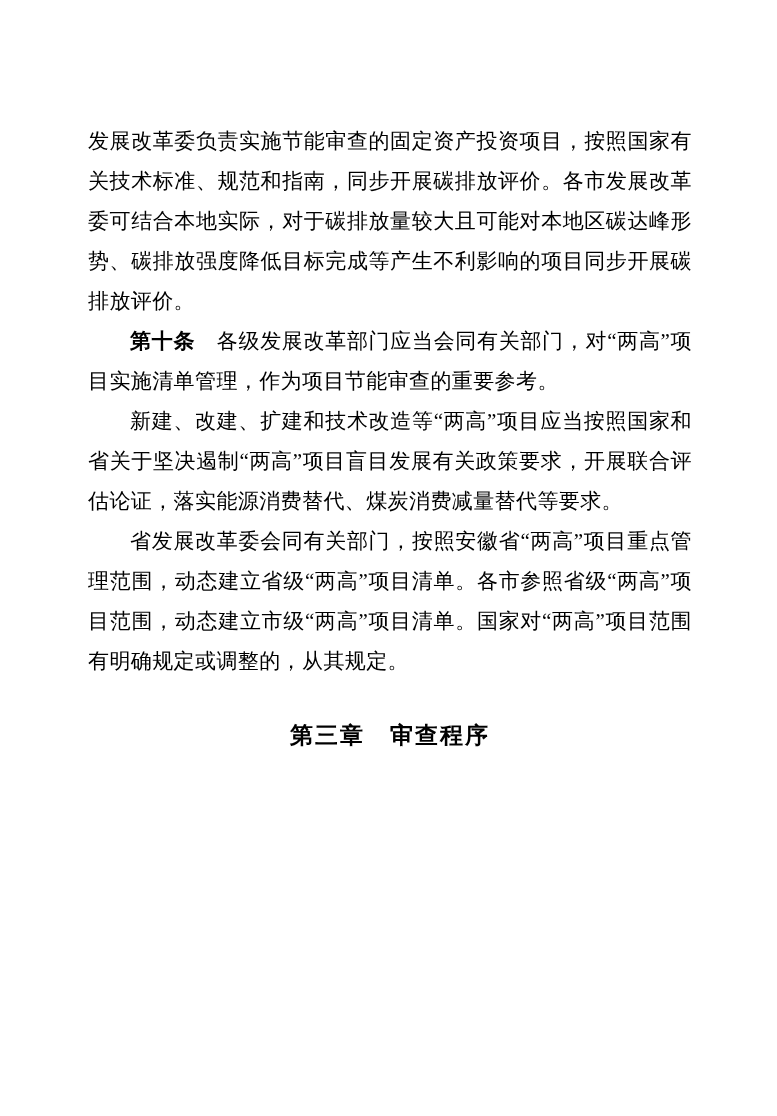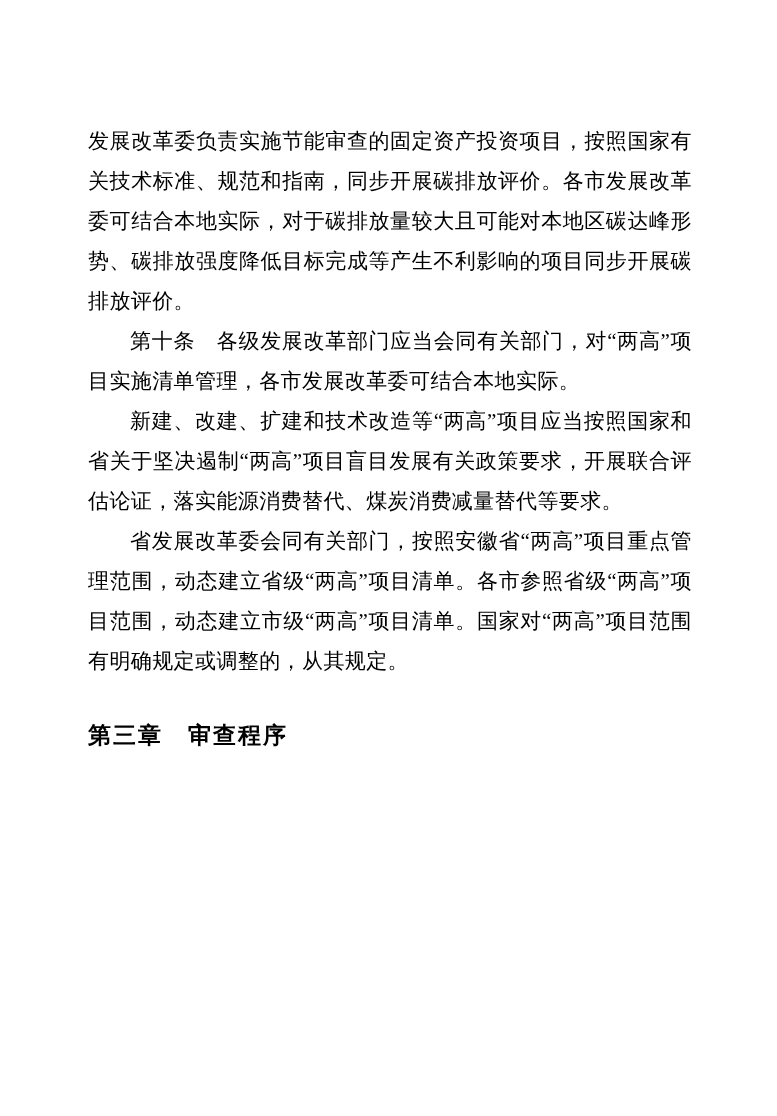--- a/index.html
+++ b/index.html
@@ -28,26 +28,26 @@
   }
   .para {
     margin: 0;
     padding: 0;
   }
   .indent {
     text-indent: 2em;
   }
   .hei {
     font-family: "Liberation Sans", "DejaVu Sans", sans-serif;
-    font-weight: normal;
+    font-weight: bold;
   }
   .chapter {
     margin: 34px 0 0 0;
     padding: 0;
-    text-align: left;
+    text-align: center;
     text-indent: 0;
     font-family: "Liberation Sans", "DejaVu Sans", sans-serif;
     font-weight: bold;
     font-size: 23px;
     letter-spacing: 2px;
     color: #000000;
   }
   .pagenum {
     position: absolute;
     left: 84px;
@@ -59,21 +59,21 @@
   }
 </style>
 </head>
 <body>
 
 <div class="page">
   <div class="content">
 
     <p class="para"><span>发展改革委负责实施节能审查的固定资产投资项目，按照国家有关技术标准、规范和指南，同步开展碳排放评价。各市发展改革委可结合本地实际，对于碳排放量较大且可能对本地区碳达峰形势、碳排放强度降低目标完成等产生不利影响的项目同步开展碳排放评价。</span></p>
 
-    <p class="para indent"><b class="hei">第十条</b><span>　各级发展改革部门应当会同有关部门，对“两高”项目实施清单管理，各市发展改革委可结合本地实际。</span></p>
+    <p class="para indent"><b class="hei">第十条</b><span>　各级发展改革部门应当会同有关部门，对“两高”项目实施清单管理，作为项目节能审查的重要参考。</span></p>
 
     <p class="para indent"><span>新建、改建、扩建和技术改造等“两高”项目应当按照国家和省关于坚决遏制“两高”项目盲目发展有关政策要求，开展联合评估论证，落实能源消费替代、煤炭消费减量替代等要求。</span></p>
 
     <p class="para indent"><span>省发展改革委会同有关部门，按照安徽省“两高”项目重点管理范围，动态建立省级“两高”项目清单。各市参照省级“两高”项目范围，动态建立市级“两高”项目清单。国家对“两高”项目范围有明确规定或调整的，从其规定。</span></p>
 
 
 
     <h2 class="chapter">第三章　审查程序</h2>
 
   </div>

